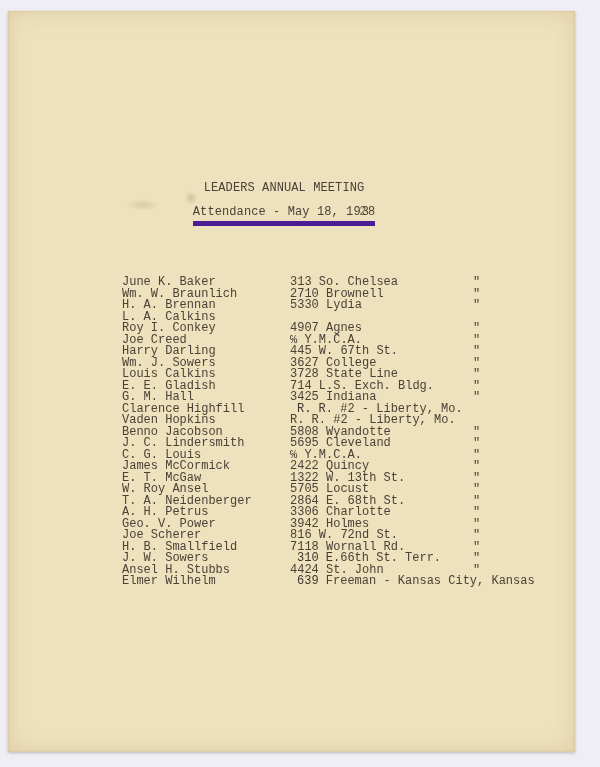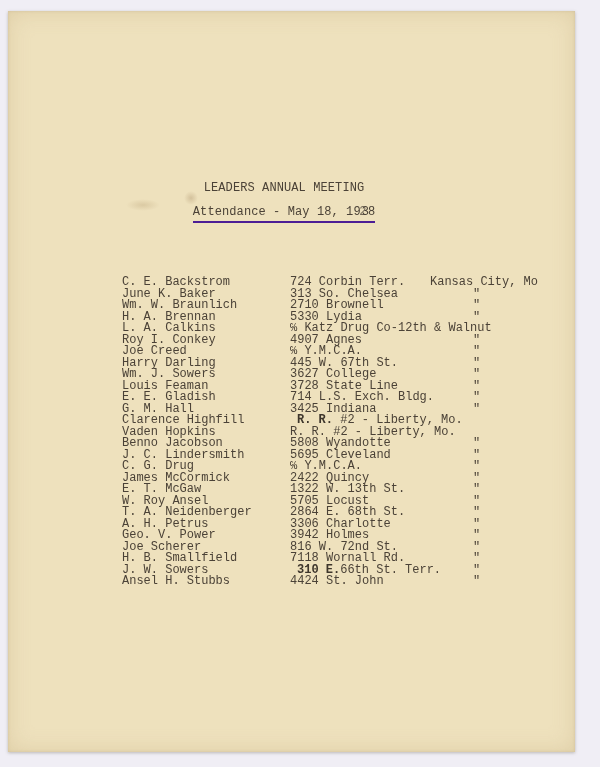--- a/index.html
+++ b/index.html
@@ -62,21 +62,21 @@
     top: 191px;
     width: 552px;
     text-align: center;
     white-space: nowrap;
   }
   .doc-subtitle {
     display: inline-block;
     font-size: 12px;
     line-height: 12px;
     letter-spacing: 0.1px;
-    border-bottom: 2px solid #4c1d95;
+    border-bottom: 5px solid #4c1d95;
     padding-bottom: 3px;
   }
   .overstrike {
     position: relative;
     display: inline-block;
     width: 7.2px;
     height: 12px;
     vertical-align: top;
   }
   .overstrike .under {
@@ -105,63 +105,57 @@
   }
   .col {
     position: absolute;
     top: 0;
     white-space: nowrap;
   }
   .col-name { left: 114px; }
   .col-addr { left: 282px; }
   .col-city { left: 422px; }
   .col-city.ditto { padding-left: 43px; }
-  .row b { font-weight: bold; color: #3e362c; padding-left: 7px; }
+  .row b { font-weight: normal; color: #3e362c; padding-left: 7px; }
 </style>
 </head>
 <body>
 
 <div class="stage">
   <div class="paper">
 
     <div class="smudge smudge-a"></div>
     <div class="smudge smudge-b"></div>
 
     <div class="heading-wrap">
       <span class="doc-title">LEADERS ANNUAL MEETING</span>
     </div>
 
     <div class="subtitle-wrap">
       <span class="doc-subtitle"><span>Attendance - May 18, 19</span><span class="overstrike"><span class="under">2</span><span class="over">3</span></span><span>8</span></span>
     </div>
 
     <div class="roster">
         <div class="row">
-          <span class="col col-name">C. E. Backstrom</span>
-          <span class="col col-addr">724 Corbin Terr.</span>
-          <span class="col col-city">Kansas City, Mo</span>
-        </div>
-        <div class="row">
           <span class="col col-name">June K. Baker</span>
           <span class="col col-addr">313 So. Chelsea</span>
           <span class="col col-city ditto">"</span>
         </div>
         <div class="row">
           <span class="col col-name">Wm. W. Braunlich</span>
           <span class="col col-addr">2710 Brownell</span>
           <span class="col col-city ditto">"</span>
         </div>
         <div class="row">
           <span class="col col-name">H. A. Brennan</span>
           <span class="col col-addr">5330 Lydia</span>
           <span class="col col-city ditto">"</span>
         </div>
         <div class="row">
           <span class="col col-name">L. A. Calkins</span>
-          <span class="col col-addr">℅ Katz Drug Co-12th &amp; Walnut</span>
         </div>
         <div class="row">
           <span class="col col-name">Roy I. Conkey</span>
           <span class="col col-addr">4907 Agnes</span>
           <span class="col col-city ditto">"</span>
         </div>
         <div class="row">
           <span class="col col-name">Joe Creed</span>
           <span class="col col-addr">℅ Y.M.C.A.</span>
           <span class="col col-city ditto">"</span>
@@ -170,21 +164,21 @@
           <span class="col col-name">Harry Darling</span>
           <span class="col col-addr">445 W. 67th St.</span>
           <span class="col col-city ditto">"</span>
         </div>
         <div class="row">
           <span class="col col-name">Wm. J. Sowers</span>
           <span class="col col-addr">3627 College</span>
           <span class="col col-city ditto">"</span>
         </div>
         <div class="row">
-          <span class="col col-name">Louis Feaman</span>
+          <span class="col col-name">Louis Calkins</span>
           <span class="col col-addr">3728 State Line</span>
           <span class="col col-city ditto">"</span>
         </div>
         <div class="row">
           <span class="col col-name">E. E. Gladish</span>
           <span class="col col-addr">714 L.S. Exch. Bldg.</span>
           <span class="col col-city ditto">"</span>
         </div>
         <div class="row">
           <span class="col col-name">G. M. Hall</span>
@@ -203,21 +197,21 @@
           <span class="col col-name">Benno Jacobson</span>
           <span class="col col-addr">5808 Wyandotte</span>
           <span class="col col-city ditto">"</span>
         </div>
         <div class="row">
           <span class="col col-name">J. C. Lindersmith</span>
           <span class="col col-addr">5695 Cleveland</span>
           <span class="col col-city ditto">"</span>
         </div>
         <div class="row">
-          <span class="col col-name">C. G. Drug</span>
+          <span class="col col-name">C. G. Louis</span>
           <span class="col col-addr">℅ Y.M.C.A.</span>
           <span class="col col-city ditto">"</span>
         </div>
         <div class="row">
           <span class="col col-name">James McCormick</span>
           <span class="col col-addr">2422 Quincy</span>
           <span class="col col-city ditto">"</span>
         </div>
         <div class="row">
           <span class="col col-name">E. T. McGaw</span>
@@ -257,16 +251,20 @@
         <div class="row">
           <span class="col col-name">J. W. Sowers</span>
           <span class="col col-addr"><b>310 E.</b>66th St. Terr.</span>
           <span class="col col-city ditto">"</span>
         </div>
         <div class="row">
           <span class="col col-name">Ansel H. Stubbs</span>
           <span class="col col-addr">4424 St. John</span>
           <span class="col col-city ditto">"</span>
         </div>
+        <div class="row">
+          <span class="col col-name">Elmer Wilhelm</span>
+          <span class="col col-addr"><b>639</b> Freeman - Kansas City, Kansas</span>
+        </div>
       </div>
 
   </div>
 </div>
 
 </body></html>

